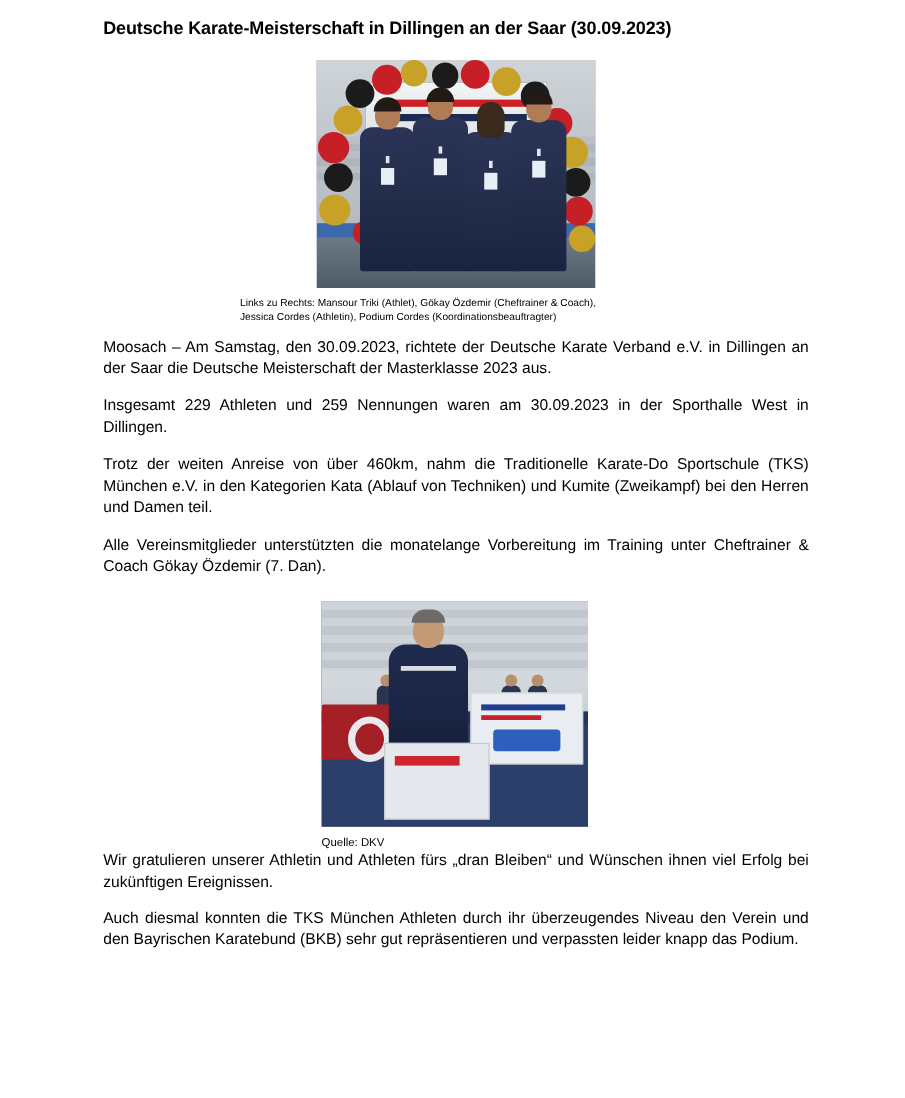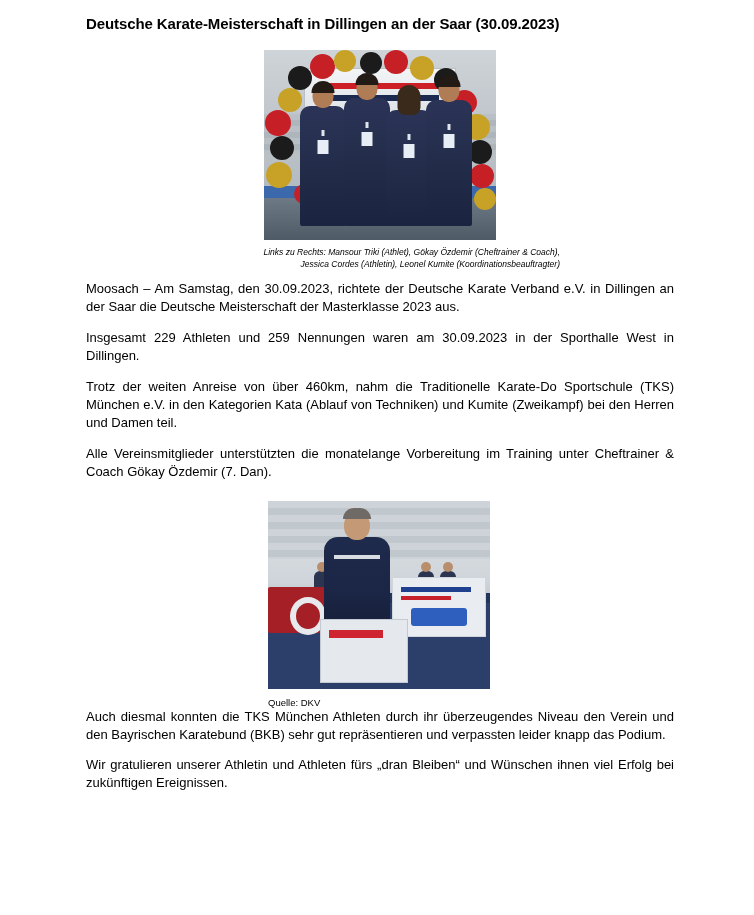--- a/index.html
+++ b/index.html
@@ -112,24 +112,23 @@
   .athlete.f:before { background: #c08d68; }
   .hair {
     position: absolute; left: 50%; transform: translateX(-50%);
     top: -25px; width: 23px; height: 12px;
     border-radius: 12px 12px 0 0;
     background: #221a14;
   }
   .hair.long { height: 30px; border-radius: 12px 12px 8px 8px; background: #3a2a1c; }
   .figcaption {
     font-size: 8.5px;
-    font-style: italic;
     line-height: 1.45;
     color: #000;
-    text-align: right;
+    text-align: left;
     margin: 6px auto 10px;
     width: 360px;
   }
   p.body {
     font-size: 13px;
     line-height: 1.38;
     margin: 0 0 13px 0;
     text-align: justify;
   }
   p.body.lead b { font-weight: normal; }
@@ -215,21 +214,21 @@
         </div>
       <div class="athlete f" style="left:122px;height:116px;">
           <span class="hair long"></span>
         </div>
       <div class="athlete" style="left:162px;height:126px;">
           <span class="hair"></span>
         </div>
     </div>
     <div class="figcaption">
       <div>Links zu Rechts: Mansour Triki (Athlet), Gökay Özdemir (Cheftrainer &amp; Coach),</div>
-      <div>Jessica Cordes (Athletin), Leonel Kumite (Koordinationsbeauftragter)</div>
+      <div>Jessica Cordes (Athletin), Podium Cordes (Koordinationsbeauftragter)</div>
     </div>
   </div>
 
   <p class="body lead"><b>Moosach</b><span> – Am Samstag, den 30.09.2023, richtete der Deutsche Karate Verband e.V. in Dillingen an der Saar die Deutsche Meisterschaft der Masterklasse 2023 aus.</span></p>
 
   <p class="body">Insgesamt 229 Athleten und 259 Nennungen waren am 30.09.2023 in der Sporthalle West in Dillingen.</p>
 
   <p class="body">Trotz der weiten Anreise von über 460km, nahm die Traditionelle Karate-Do Sportschule (TKS) München e.V. in den Kategorien Kata (Ablauf von Techniken) und Kumite (Zweikampf) bei den Herren und Damen teil.</p>
 
   <p class="body">Alle Vereinsmitglieder unterstützten die monatelange Vorbereitung im Training unter Cheftrainer &amp; Coach Gökay Özdemir (7. Dan).</p>
@@ -251,17 +250,17 @@
       <div class="p2-speaker">
         <span class="head"></span>
         <span class="hair"></span>
         <span class="stripe"></span>
       </div>
       <div class="p2-lectern"></div>
     </div>
     <p class="source">Quelle: DKV</p>
   </div>
 
+  <p class="body">Wir gratulieren unserer Athletin und Athleten fürs „dran Bleiben“ und Wünschen ihnen viel Erfolg bei zukünftigen Ereignissen.</p>
+
   <p class="body tail">Auch diesmal konnten die TKS München Athleten durch ihr überzeugendes Niveau den Verein und den Bayrischen Karatebund (BKB) sehr gut repräsentieren und verpassten leider knapp das Podium.</p>
 
-  <p class="body">Wir gratulieren unserer Athletin und Athleten fürs „dran Bleiben“ und Wünschen ihnen viel Erfolg bei zukünftigen Ereignissen.</p>
-
 </div>
 
 </body></html>

